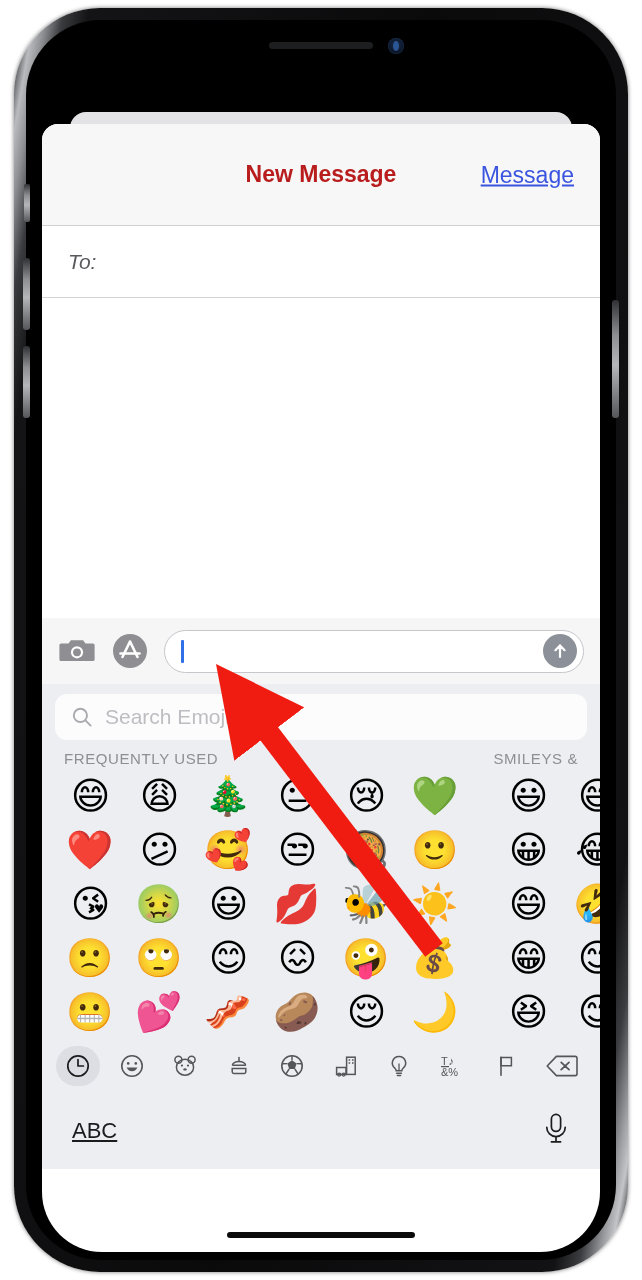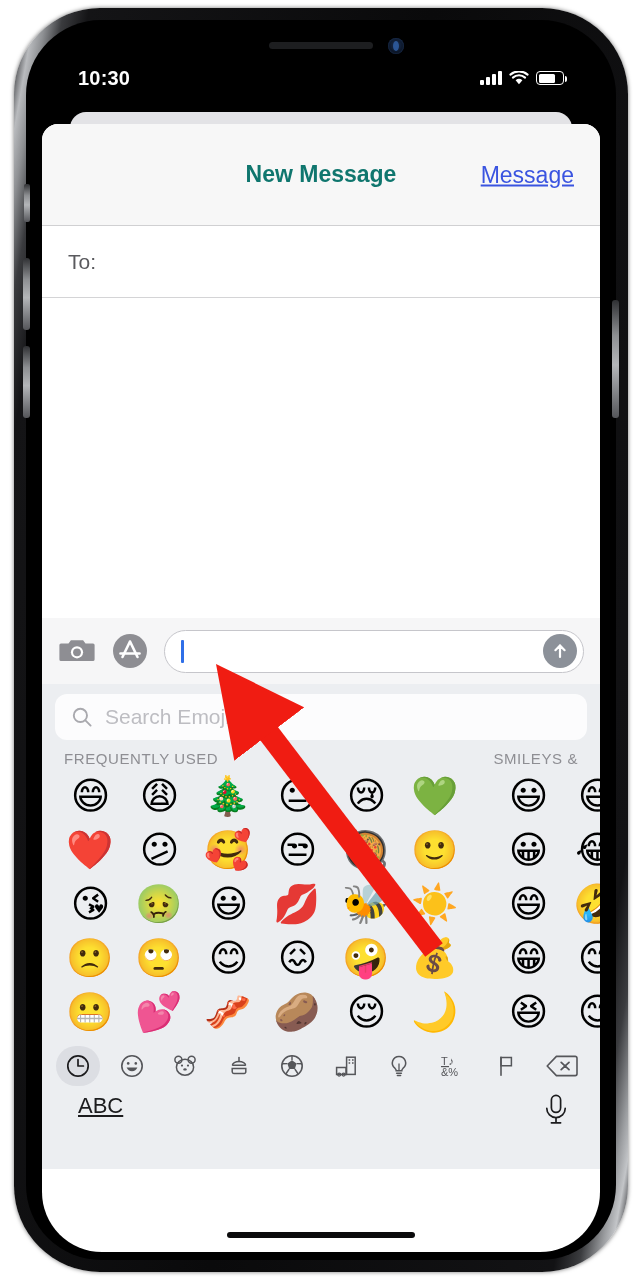--- a/index.html
+++ b/index.html
@@ -102,32 +102,32 @@
     position: absolute; left: 0; top: 96px; right: 0; bottom: 0;
     background: #ffffff; border-radius: 16px 16px 0 0; overflow: hidden;
   }
 
   
   #nav-bar {
     position: relative; height: 102px; background: #f7f7f7;
     border-bottom: 0.5px solid #d0d0d2;
     display: flex; align-items: center; justify-content: center;
   }
-  #nav-title { font-size: 23px; font-weight: 700; color: #0f766e; }
+  #nav-title { font-size: 23px; font-weight: 700; color: #b91c1c; }
   #cancel-link {
     position: absolute; right: 26px; top: 50%; transform: translateY(-50%);
     font-size: 23px; color: #3a54e0; text-decoration: underline; cursor: pointer;
   }
 
   
   #to-row {
     height: 72px; background: #fff; border-bottom: 0.5px solid #d4d4d6;
     display: flex; align-items: center; padding: 0 26px;
   }
-  #to-label { font-size: 21px; color: #5a5a5e; }
+  #to-label { font-size: 21px; color: #5a5a5e; font-style: italic; }
   #to-value { font-size: 21px; color: #000; margin-left: 8px; }
 
   
   #conversation { background: #fff; height: 320px; }
 
   
   #input-bar {
     height: 66px; background: #f6f6f7;
     display: flex; align-items: center; gap: 16px; padding: 0 16px;
   }
@@ -188,24 +188,23 @@
   }
   .cat-tab {
     width: 44px; height: 40px; border-radius: 20px;
     display: flex; align-items: center; justify-content: center; cursor: pointer;
   }
   .cat-tab.selected { background: #dcdee3; }
   #delete-key { width: 48px; height: 40px; display:flex; align-items:center; justify-content:center; cursor:pointer;}
 
   
   #kb-bottom {
-    height: 76px; display: flex; 
+    height: 76px; display: flex; align-items: center;
     justify-content: space-between; padding: 0 30px;
     background: #eceef1;
-    margin-left: 6px;
   }
   #abc-key {
     font-size: 22px; color: #1c1c1e; text-decoration: underline; cursor: pointer;
   }
   #mic-key { cursor: pointer; }
 
   
   #home-indicator {
     position: absolute; left: 50%; transform: translateX(-50%);
     bottom: 14px; width: 188px; height: 6px; border-radius: 3px; background: #0b0b0c;
@@ -228,39 +227,20 @@
   <div class="side-btn" id="power-btn"></div>
 </div>
 
 <div id="screen">
 
   <div id="notch-area">
     <div id="speaker-grille"></div>
     <div id="front-camera"></div>
   </div>
 
-  <div id="status-bar">
-    <div id="status-time">10:30</div>
-    <div id="status-right">
-      <div class="sig-bars">
-        <i></i>
-          <i></i>
-          <i></i>
-          <i></i>
-      </div>
-      <svg width="20" height="15" viewBox="0 0 20 15">
-        <path d="M10 13.2 L6.6 9.3 a5.2 5.2 0 0 1 6.8 0 Z" fill="#fff"></path>
-        <path d="M3.9 6.6 a9.2 9.2 0 0 1 12.2 0" stroke="#fff" stroke-width="2.1" fill="none" stroke-linecap="round"></path>
-        <path d="M1.4 3.6 a13.2 13.2 0 0 1 17.2 0" stroke="#fff" stroke-width="2.1" fill="none" stroke-linecap="round"></path>
-      </svg>
-      <div id="battery">
-        <div id="battery-fill"></div>
-      </div>
-    </div>
-  </div>
 
   <div id="card-behind"></div>
 
   <div id="sheet">
 
     <div id="nav-bar">
       <div id="nav-title">New Message</div>
       <div id="cancel-link">Message</div>
     </div>
 

